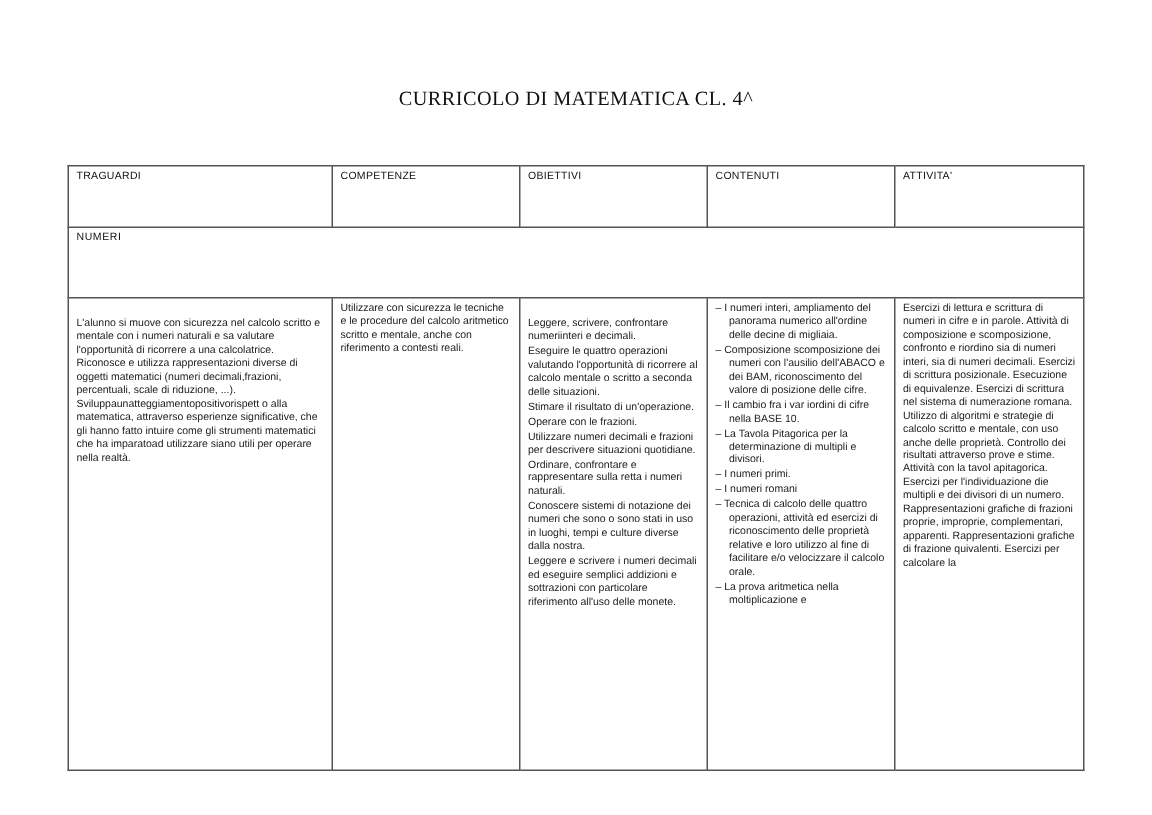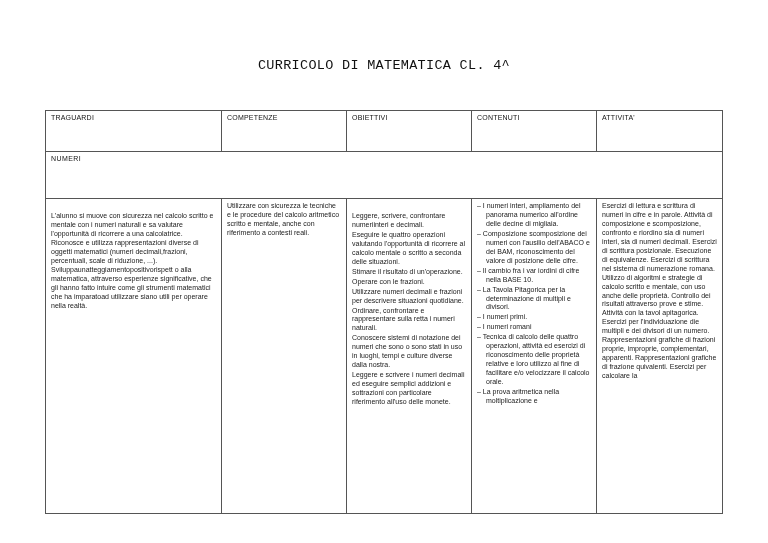--- a/index.html
+++ b/index.html
@@ -8,21 +8,21 @@
     background:#ffffff;
     font-family:"Liberation Sans", sans-serif;
     color:#1a1a1a;
     position:relative;
     overflow:hidden;
   }
   .page-title {
     position:absolute;
     top:58px; left:0; right:0;
     text-align:center;
-    font-family:Liberation Mono, monospace;
+    font-family:Liberation Serif, serif;
     font-size:13.5px;
     letter-spacing:0.3px;
     color:#111;
   }
   table.curriculum {
     position:absolute;
     left:45px; top:110px;
     width:677px;
     border-collapse:collapse;
     table-layout:fixed;

